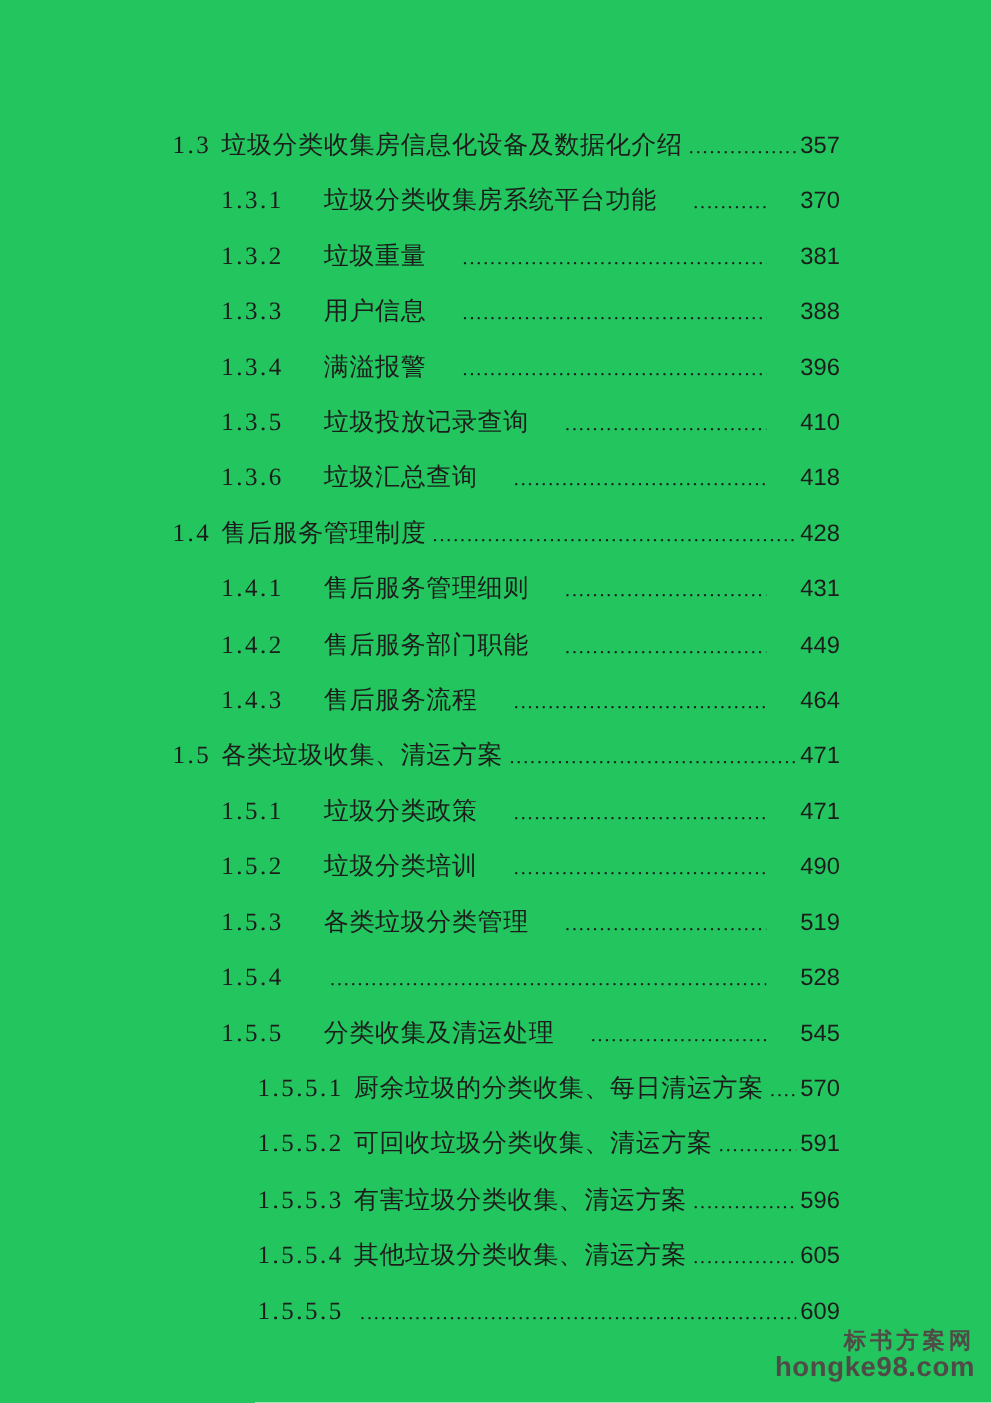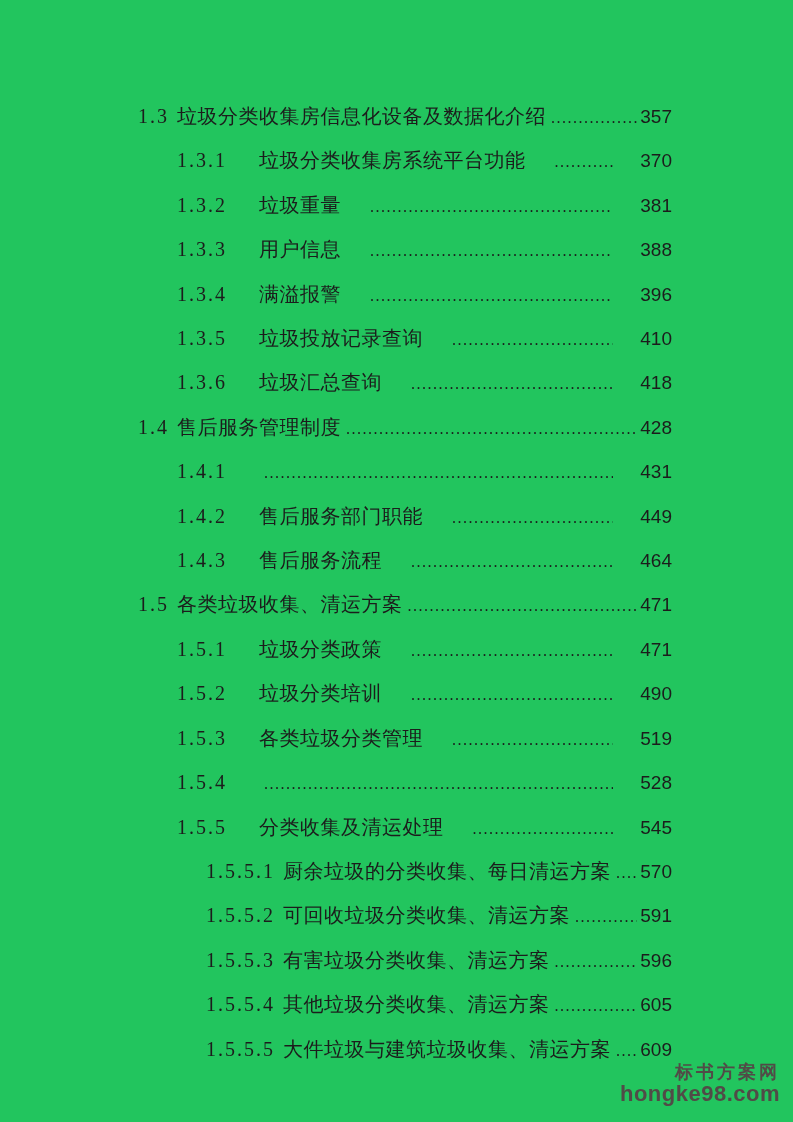--- a/index.html
+++ b/index.html
@@ -130,20 +130,21 @@
 
     <div class="toc-row lv1">
       <span class="toc-num">1.4</span>
       <span class="toc-title">售后服务管理制度</span>
       <span class="toc-dots">........................................................................................................................</span>
       <span class="toc-page">428</span>
     </div>
 
     <div class="toc-row lv2">
       <span class="toc-num">1.4.1</span>
+      <span class="toc-title">售后服务管理细则</span>
       <span class="toc-dots">........................................................................................................................</span>
       <span class="toc-page">431</span>
     </div>
 
     <div class="toc-row lv2">
       <span class="toc-num">1.4.2</span>
       <span class="toc-title">售后服务部门职能</span>
       <span class="toc-dots">........................................................................................................................</span>
       <span class="toc-page">449</span>
     </div>
@@ -219,21 +220,20 @@
 
     <div class="toc-row lv3">
       <span class="toc-num">1.5.5.4</span>
       <span class="toc-title">其他垃圾分类收集、清运方案</span>
       <span class="toc-dots">........................................................................................................................</span>
       <span class="toc-page">605</span>
     </div>
 
     <div class="toc-row lv3">
       <span class="toc-num">1.5.5.5</span>
-      <span class="toc-title">大件垃圾与建筑垃圾收集、清运方案</span>
       <span class="toc-dots">........................................................................................................................</span>
       <span class="toc-page">609</span>
     </div>
   </div>
 
   <div class="watermark" style="color: rgb(81, 75, 71);">
     <span class="wm-name">标书方案网</span>
     <span class="wm-url">hongke98.com</span>
   </div>
 

